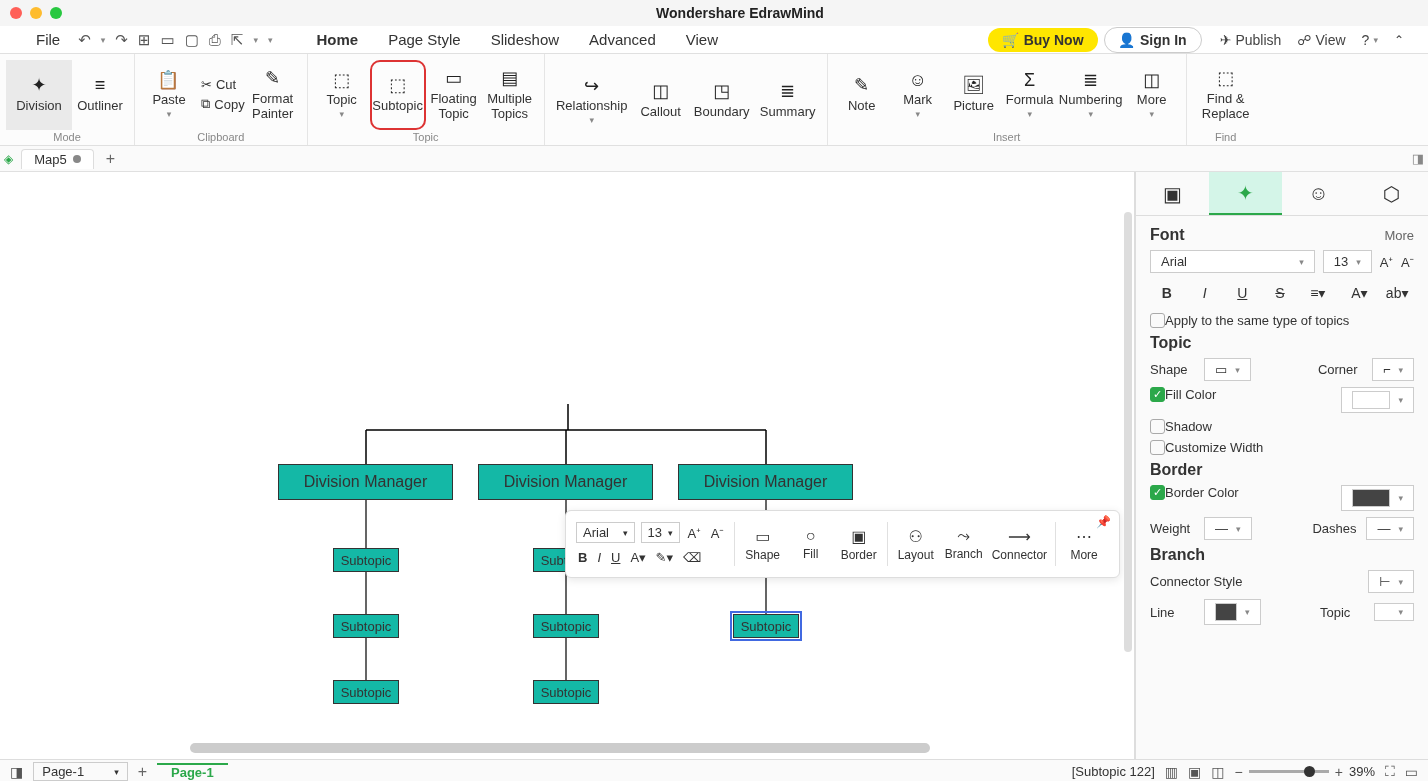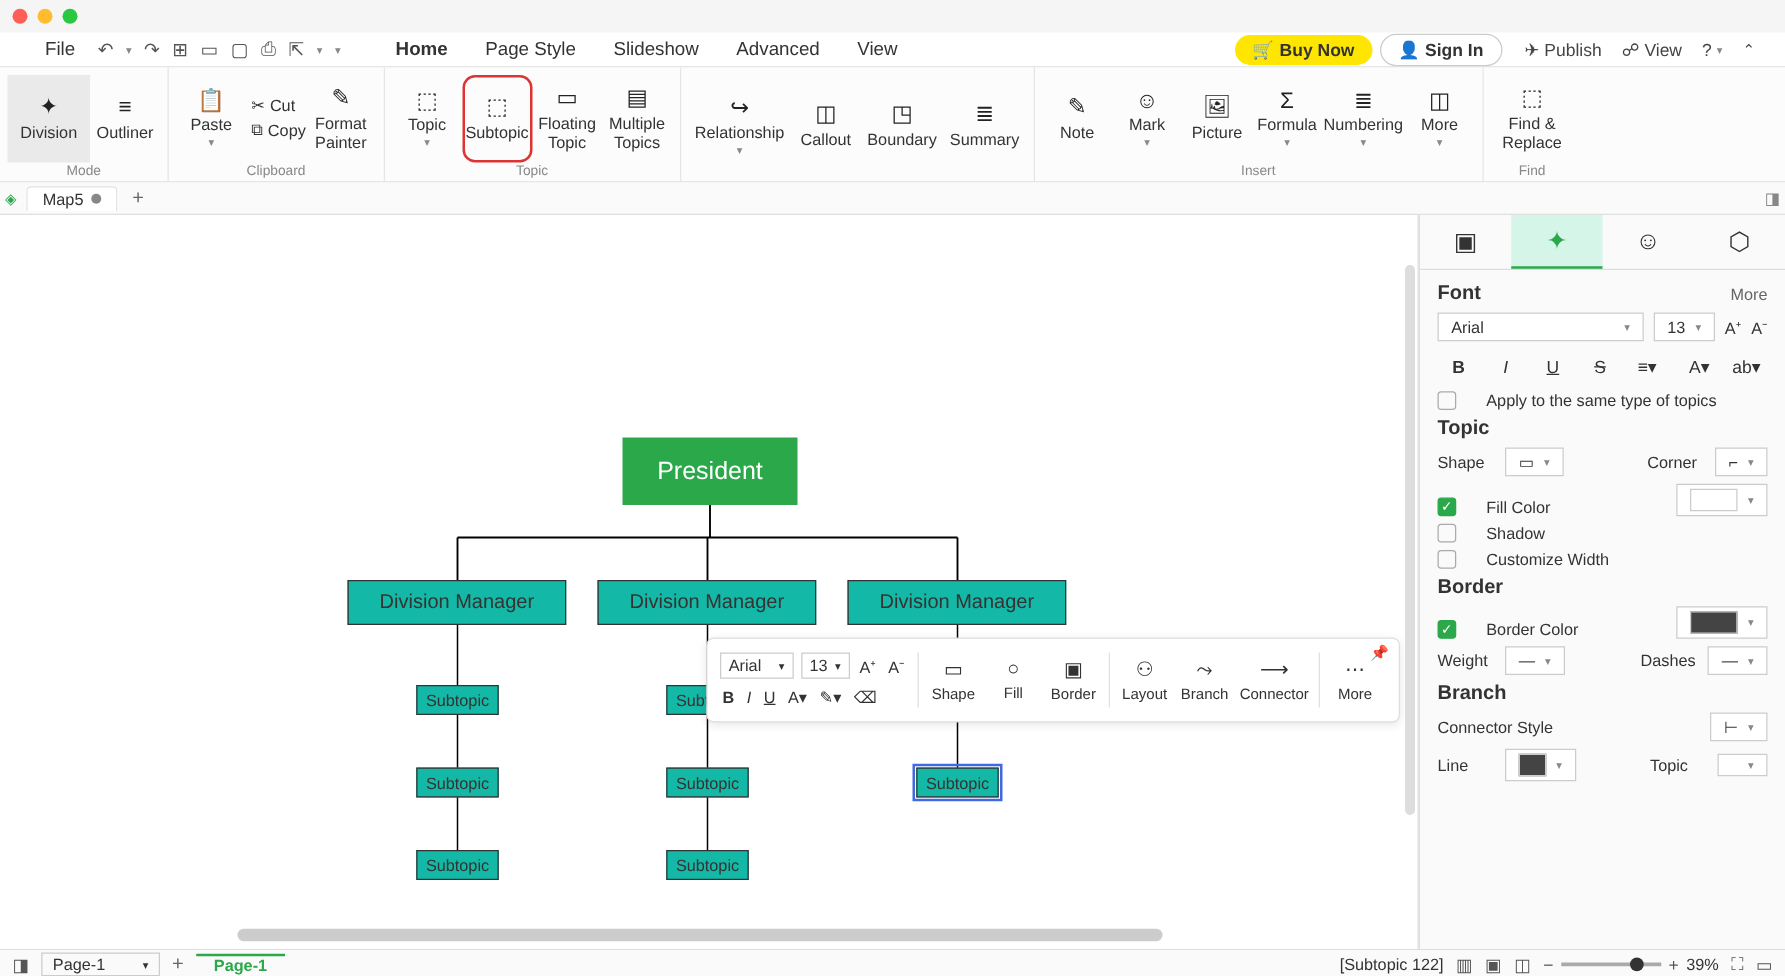--- a/index.html
+++ b/index.html
@@ -79,21 +79,21 @@
 .side-tab.active { background: #d4f5e8; color: #2ba84a; border-bottom: 2px solid #2ba84a; }
 .panel-content { flex: 1; padding: 10px 14px; overflow: auto; }
 .panel-section-title { font-size: 16px; font-weight: 700; margin: 0 0 6px; display: flex; justify-content: space-between; align-items: center; }
 .panel-section-title .more { font-size: 13px; font-weight: 400; color: #666; }
 .panel-row { display: flex; align-items: center; gap: 8px; margin: 6px 0; font-size: 13px; }
 .panel-row label { min-width: 46px; }
 .panel-select { border: 1px solid #ccc; padding: 3px 10px; background: #fff; display: flex; align-items: center; gap: 8px; font-size: 13px; min-width: 40px; justify-content: space-between; }
 .panel-select .caret { font-size: 9px; color: #888; }
 .font-style-row { display: flex; gap: 4px; margin: 4px 0; }
 .font-style-row .fs-btn { width: 34px; height: 28px; display: flex; align-items: center; justify-content: center; font-size: 14px; cursor: pointer; }
-.checkbox-row { display: flex; align-items: flex-end; gap: 24px; font-size: 13px; margin: 6px 0; }
+.checkbox-row { display: flex; align-items: flex-start; gap: 0; font-size: 13px; margin: 6px 0; }
 .checkbox { width: 15px; height: 15px; border: 1px solid #aaa; border-radius: 3px; display: flex; align-items: center; justify-content: center; color: #fff; font-size: 11px; }
 .checkbox.checked { background: #2ba84a; border-color: #2ba84a; }
 .color-swatch { width: 38px; height: 18px; border: 1px solid #ccc; background: #fff; }
 .color-swatch.dark { background: #444; }
 
 
 .bottom-bar { height: 24px; display: flex; align-items: center; border-top: 1px solid #ddd; padding: 0 10px; gap: 10px; font-size: 13px; background: #fafafa; }
 .bottom-bar .page-tab { color: #2ba84a; font-weight: 700; padding: 0 14px; border-top: 2px solid #2ba84a; }
 .bottom-bar .spacer { flex: 1; }
 .bottom-bar .page-select { border: 1px solid #ccc; padding: 1px 8px; display: flex; gap: 30px; align-items: center; }
@@ -105,20 +105,21 @@
 </style>
 </head>
 <body>
 
 <div class="titlebar">
   <div class="traffic-lights">
     <span class="tl-close"></span>
     <span class="tl-min"></span>
     <span class="tl-max"></span>
   </div>
+  <div class="title">Wondershare EdrawMind</div>
 </div>
 
 <div class="menubar">
   <div class="menu-item">File</div>
   <div class="quick-icons">
     <span>↶</span>
       <span style="font-size:9px;color:#888">▾</span>
     <span>↷</span>
     <span>⊞</span>
     <span>▭</span>
@@ -279,23 +280,20 @@
   <div style="flex:1"></div>
   <span style="color:#888">◨</span>
 </div>
 
 <div class="main-area">
   <div class="canvas">
     <svg class="conn" width="1135" height="600">
       <path d="M568 232 V258 M366 258 H766 M366 258 V292 M566 258 V292 M766 258 V292" stroke="#000" stroke-width="1.5" fill="none"></path>
       <path d="M366 328 V520 M566 328 V520 M766 328 V443" stroke="#000" stroke-width="1.2" fill="none"></path>
     </svg>
-    <div class="node president">
-        <span>President</span>
-      </div>
     <div class="node manager" style="left:278px">
         <span>Division Manager</span>
       </div>
     <div class="node manager" style="left:478px">
         <span>Division Manager</span>
       </div>
     <div class="node manager" style="left:678px">
         <span>Division Manager</span>
       </div>
 

